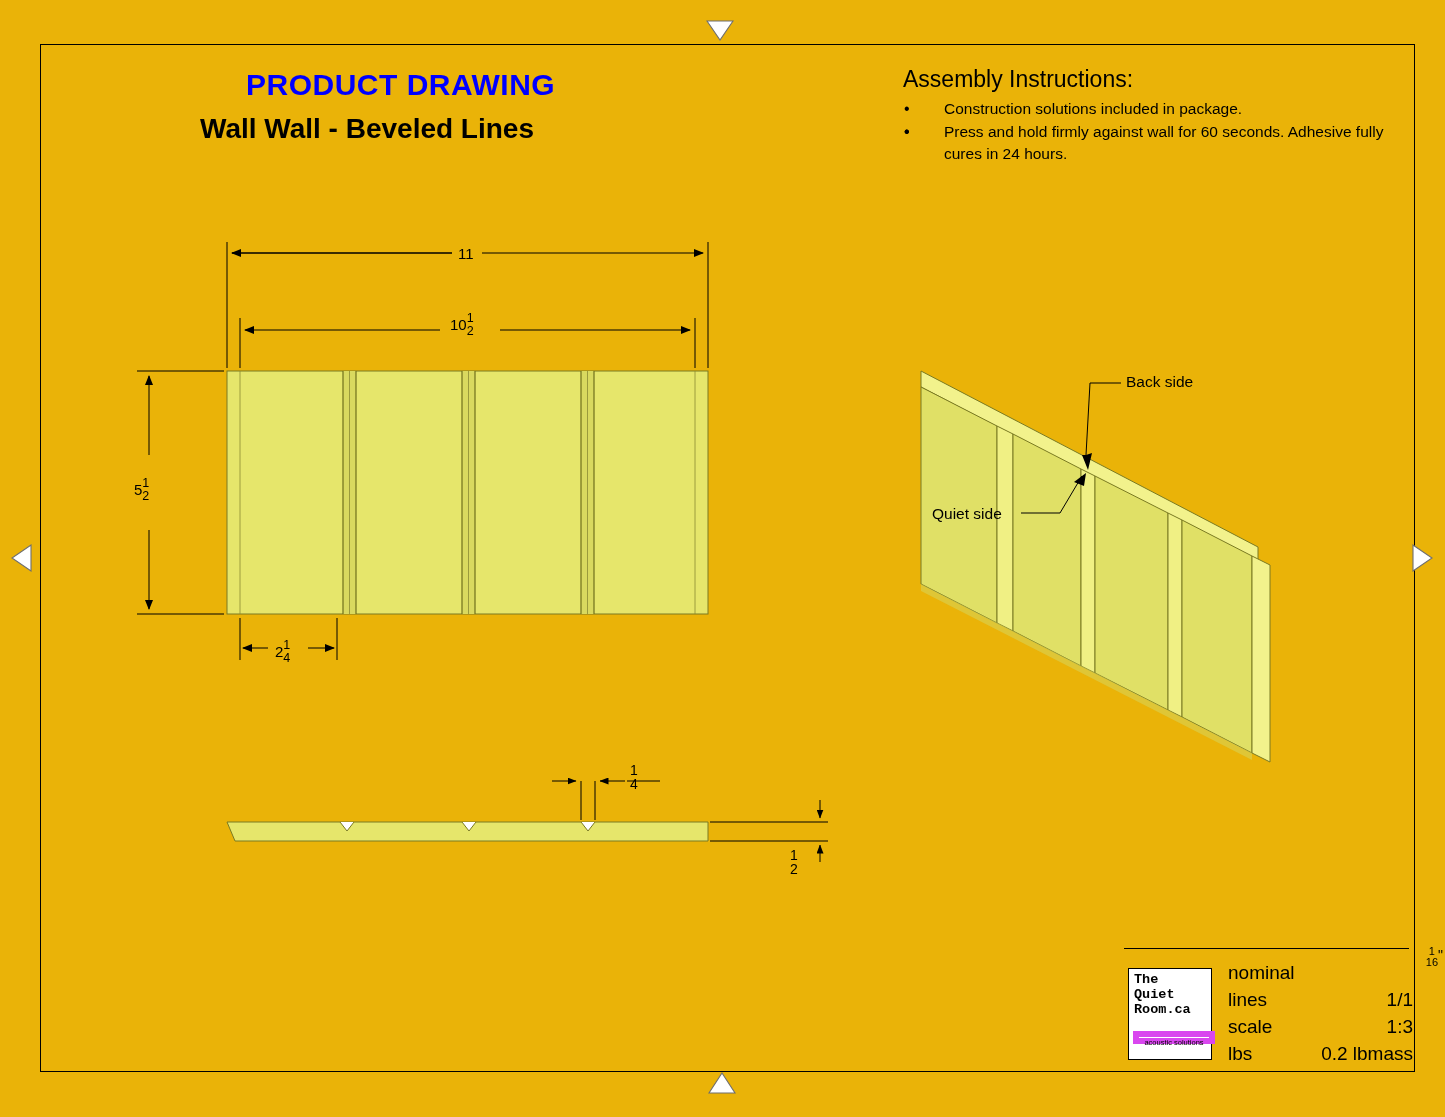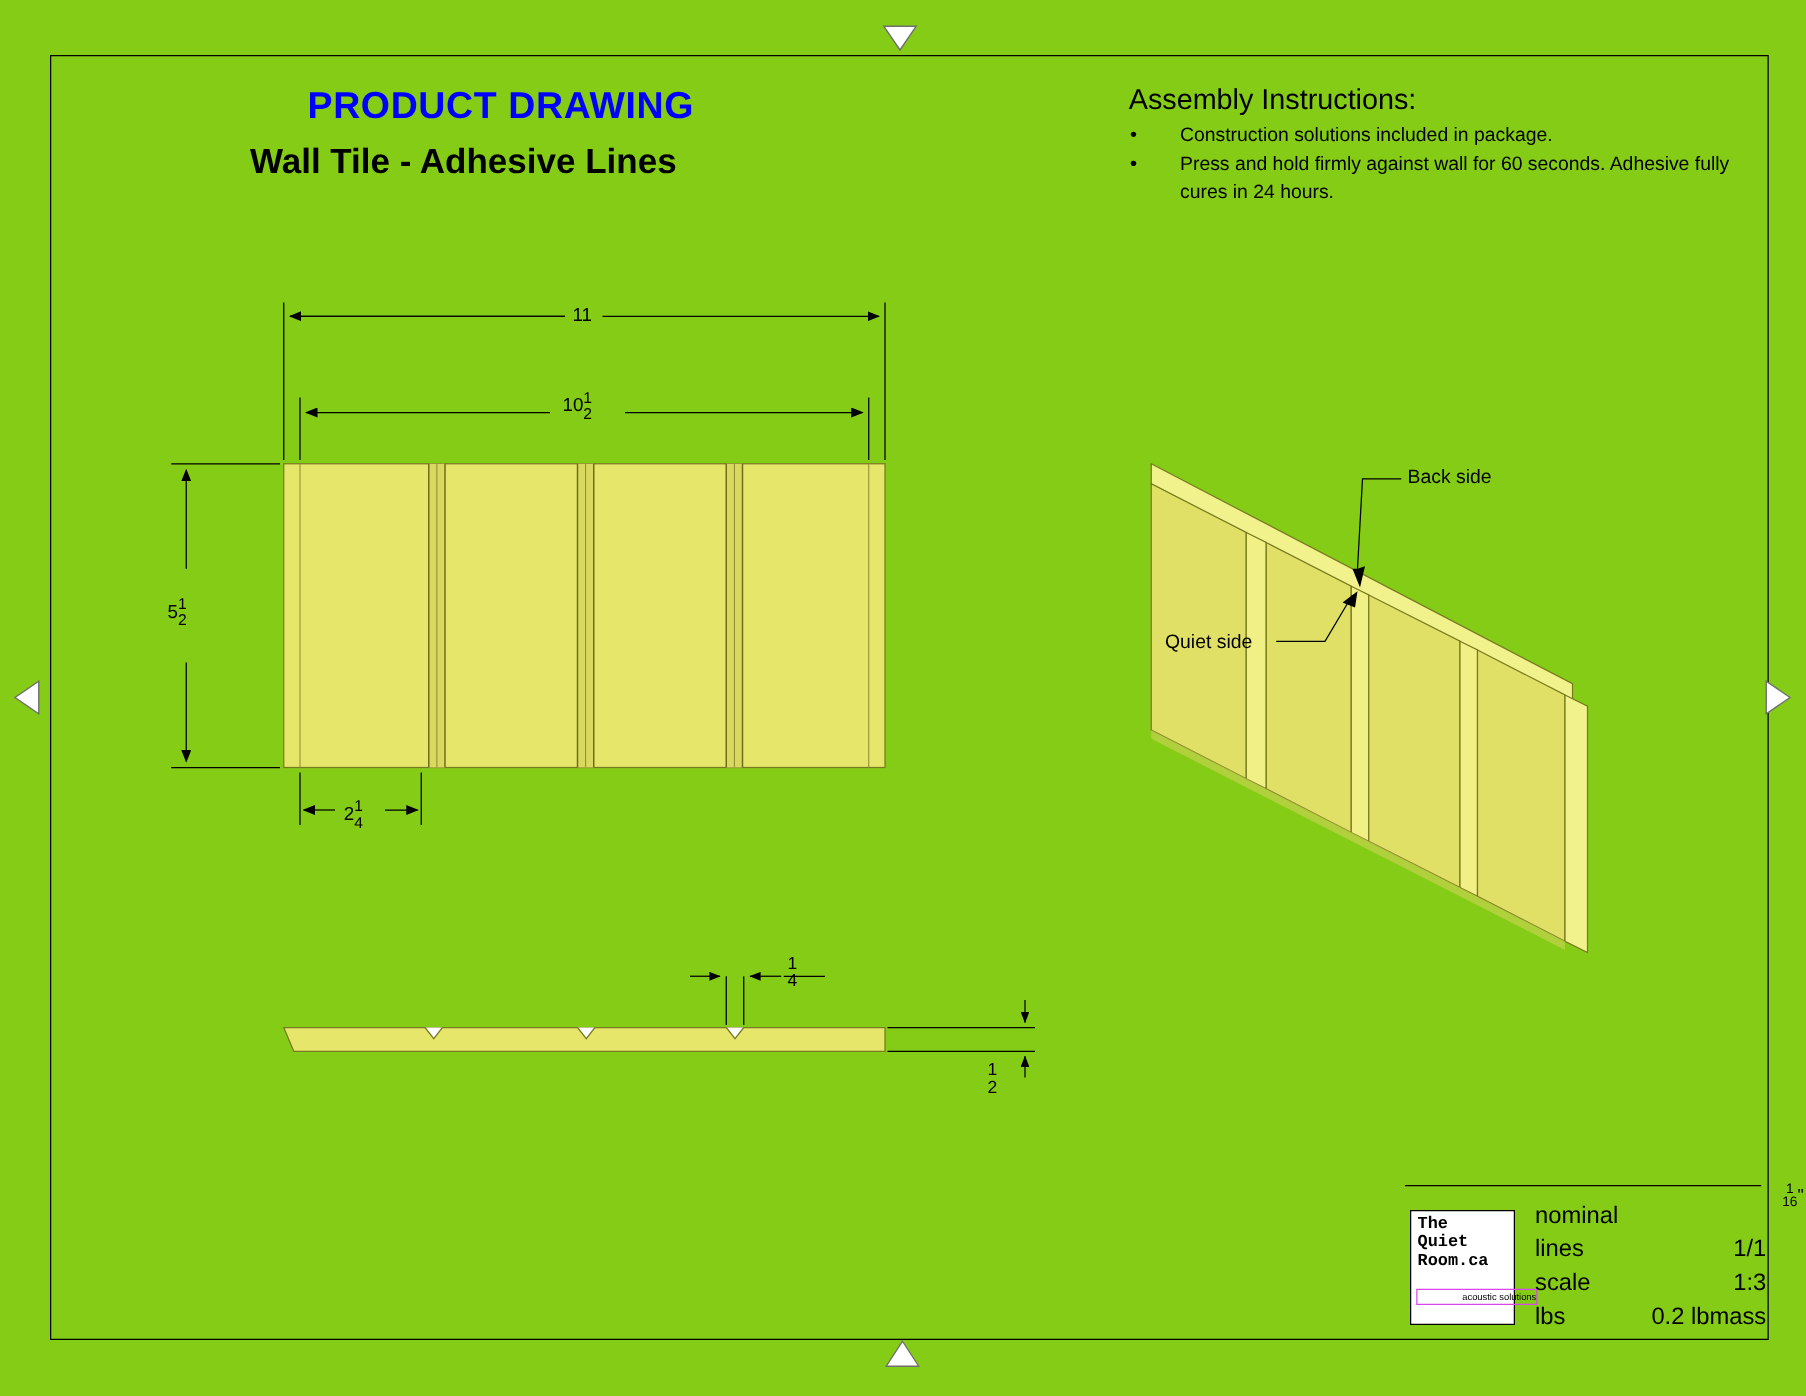--- a/index.html
+++ b/index.html
@@ -1,21 +1,21 @@
 <!DOCTYPE html>
 <html><head>
 <meta charset="utf-8">
 <style>
   html, body { margin:0; padding:0; background:#ffffff; }
   body { font-family:"Liberation Sans", sans-serif; }
   #page {
     position:relative;
     width:1445px;
     height:1117px;
-    background:#84cc16;
+    background:#eab308;
     overflow:hidden;
   }
   .frame {
     position:absolute;
     left:40px; top:44px;
     width:1375px; height:1028px;
     border:1.4px solid #000;
     box-sizing:border-box;
   }
   .tri-outline { position:absolute; }
@@ -69,23 +69,23 @@
   .logo-box {
     position:absolute; left:1128px; top:968px; width:84px; height:92px;
     border:1.2px solid #000; box-sizing:border-box; background:#fff;
   }
   .logo-text {
     position:absolute; left:1134px; top:972px;
     font-size:13.5px; font-weight:bold; line-height:1.12; color:#000;font-family:Liberation Mono, monospace;
   }
   .logo-sub {
     position:absolute; left:1133px; top:1031px;
-    width:97px; height:13px;
-    border:1px solid #d946ef; box-sizing:border-box;
-    font-size:7.5px; text-align:right; line-height:12px; color:#000;
+    width:82px; height:13px;
+    border:6px solid #d946ef; box-sizing:border-box;
+    font-size:7.5px; text-align:center; line-height:12px; color:#000;
   }
   .tb-rows { position:absolute; left:1228px; top:962px; width:185px; font-size:19px; color:#000;text-decoration:underline; }
   .tb-row { position:relative; height:27px; }
   .tb-row .k { position:absolute; left:0; top:0; }
   .tb-row .v { position:absolute; right:0; top:0; text-align:right; }
   .tb-top-right { position:absolute; right:2px; top:946px; font-size:13px; color:#000; }
 </style>
 </head>
 <body>
 
@@ -108,21 +108,21 @@
       <polygon points="21,1 21,27 2,14" fill="#ffffff" stroke="#6f6f6f" stroke-width="1.1"></polygon>
     </svg>
   </div>
   <div class="tri-outline" style="left:1412px; top:544px;">
     <svg width="22" height="28" viewBox="0 0 22 28">
       <polygon points="1,1 1,27 20,14" fill="#ffffff" stroke="#6f6f6f" stroke-width="1.1"></polygon>
     </svg>
   </div>
 
   <div class="title1">PRODUCT DRAWING</div>
-  <div class="title2">Wall Tile - Adhesive Lines</div>
+  <div class="title2">Wall Wall - Beveled Lines</div>
 
   <div class="ai-title">Assembly Instructions:</div>
   <div class="ai-list">
     <div class="ai-item">
       <span class="bullet">•</span>
       <span>Construction solutions included in package.</span>
     </div>
     <div class="ai-item">
       <span class="bullet">•</span>
     </div>

